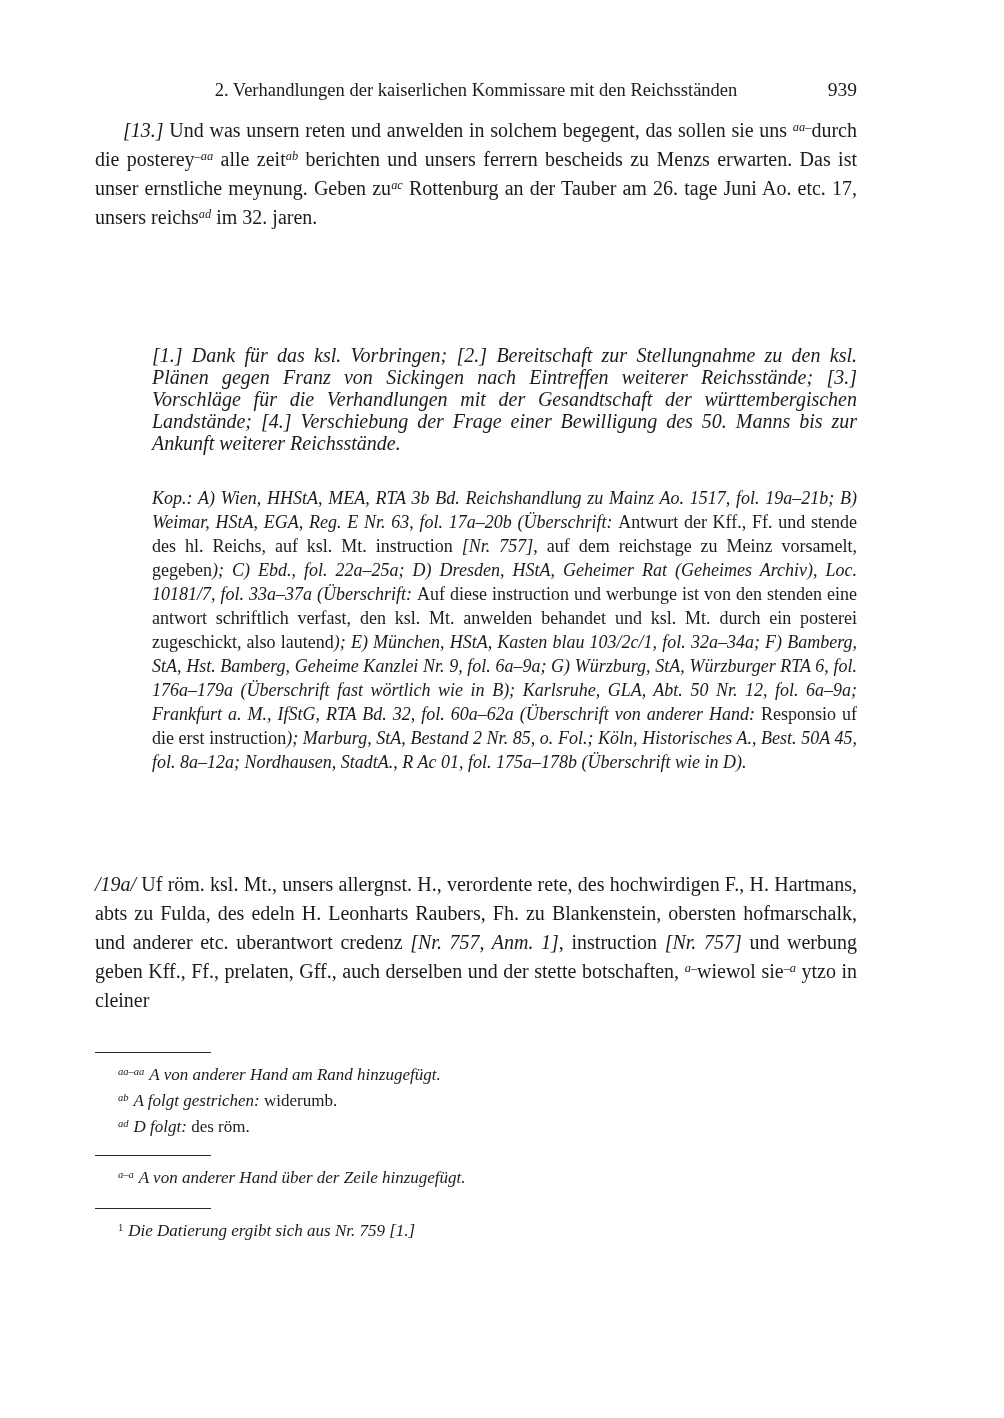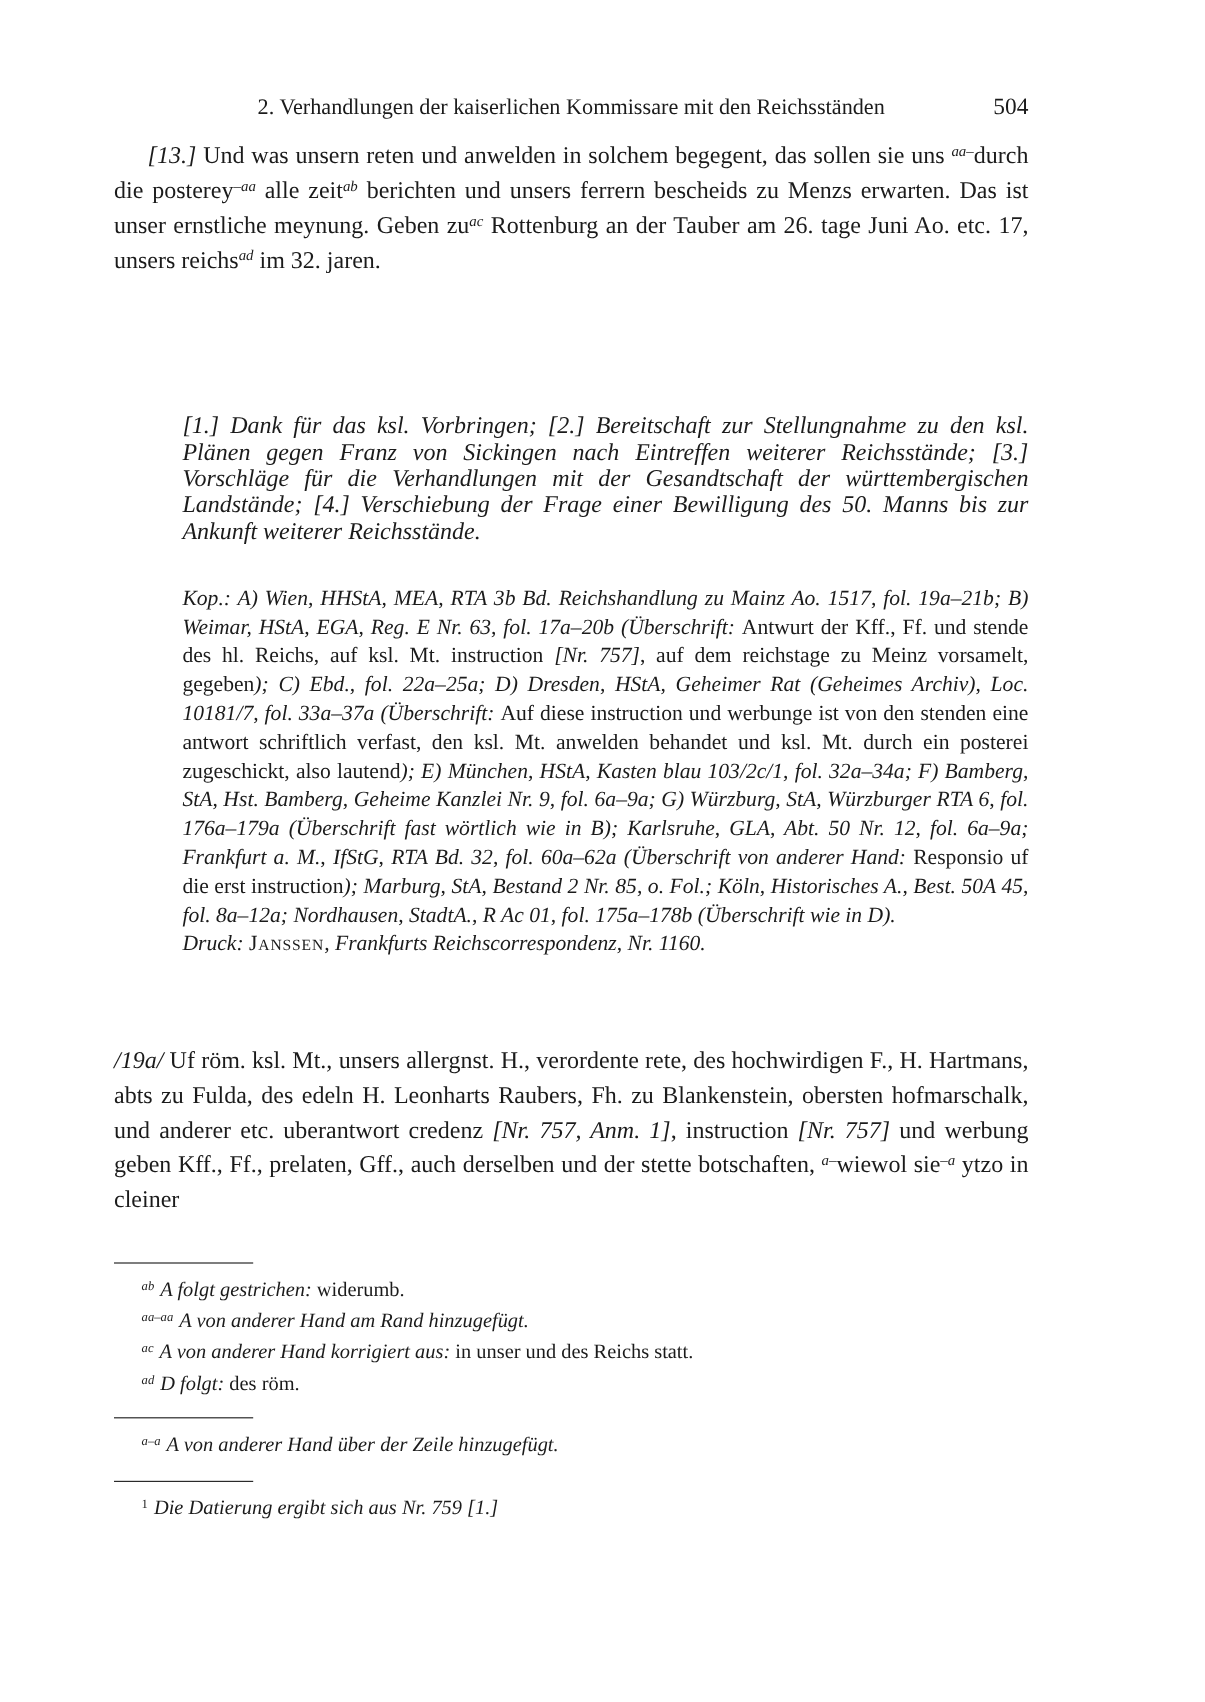--- a/index.html
+++ b/index.html
@@ -80,40 +80,38 @@
     line-height:0; vertical-align:baseline;
   }
 </style>
 </head>
 <body>
 
 <div class="page">
 
   <div class="running-head">
     <span class="rh-title">2. Verhandlungen der kaiserlichen Kommissare mit den Reichsständen</span>
-    <span class="rh-page">504</span>
+    <span class="rh-page">939</span>
   </div>
 
   <p class="intro-para"><span class="i">[13.]</span><span> Und was unsern reten und anwelden in solchem begegent, das sollen sie uns </span><span class="i sup">aa–</span><span>durch die posterey</span><span class="i sup">–aa</span><span> alle zeit</span><span class="i sup">ab</span><span> berichten und unsers ferrern bescheids zu Menzs erwarten. Das ist unser ernstliche meynung. Geben zu</span><span class="i sup">ac</span><span> Rottenburg an der Tauber am 26. tage Juni Ao. etc. 17, unsers reichs</span><span class="i sup">ad</span><span> im 32. jaren.</span></p>
 
 
   <p class="doc-summary"><span class="i">[1.] Dank für das ksl. Vorbringen; [2.] Bereitschaft zur Stellungnahme zu den ksl. Plänen gegen Franz von Sickingen nach Eintreffen weiterer Reichsstände; [3.] Vorschläge für die Verhandlungen mit der Gesandtschaft der württembergischen Landstände; [4.] Verschiebung der Frage einer Bewilligung des 50. Manns bis zur Ankunft weiterer Reichsstände.</span></p>
 
   <div class="apparatus">
     <p class="apparatus-para"><span class="i">Kop.: A) Wien, HHStA, MEA, RTA 3b Bd. Reichshandlung zu Mainz Ao. 1517, fol. 19a–21b; B) Weimar, HStA, EGA, Reg. E Nr. 63, fol. 17a–20b (Überschrift: </span><span>Antwurt der Kff., Ff. und stende des hl. Reichs, auf ksl. Mt. instruction </span><span class="i">[Nr. 757]</span><span>, auf dem reichstage zu Meinz vorsamelt, gegeben</span><span class="i">); C) Ebd., fol. 22a–25a; D) Dresden, HStA, Geheimer Rat (Geheimes Archiv), Loc. 10181/7, fol. 33a–37a (Überschrift: </span><span>Auf diese instruction und werbunge ist von den stenden eine antwort schriftlich verfast, den ksl. Mt. anwelden behandet und ksl. Mt. durch ein posterei zugeschickt, also lautend</span><span class="i">); E) München, HStA, Kasten blau 103/2c/1, fol. 32a–34a; F) Bamberg, StA, Hst. Bamberg, Geheime Kanzlei Nr. 9, fol. 6a–9a; G) Würzburg, StA, Würzburger RTA 6, fol. 176a–179a (Überschrift fast wörtlich wie in B); Karlsruhe, GLA, Abt. 50 Nr. 12, fol. 6a–9a; Frankfurt a. M., IfStG, RTA Bd. 32, fol. 60a–62a (Überschrift von anderer Hand: </span><span>Responsio uf die erst instruction</span><span class="i">); Marburg, StA, Bestand 2 Nr. 85, o. Fol.; Köln, Historisches A., Best. 50A 45, fol. 8a–12a; Nordhausen, StadtA., R Ac 01, fol. 175a–178b (Überschrift wie in D).</span></p>
-    <p class="apparatus-para"><span class="i">Druck: </span><span class="sc">Janssen</span><span class="i">, Frankfurts Reichscorrespondenz, Nr. 1160.</span></p>
   </div>
 
   <p class="body-para"><span class="i">/19a/</span><span> Uf röm. ksl. Mt., unsers allergnst. H., verordente rete, des hochwirdigen F., H. Hartmans, abts zu Fulda, des edeln H. Leonharts Raubers, Fh. zu Blankenstein, obersten hofmarschalk, und anderer etc. uberantwort credenz </span><span class="i">[Nr. 757, Anm. 1]</span><span>, instruction </span><span class="i">[Nr. 757]</span><span> und werbung geben Kff., Ff., prelaten, Gff., auch derselben und der stette botschaften, </span><span class="i sup">a–</span><span>wiewol sie</span><span class="i sup">–a</span><span> ytzo in cleiner</span></p>
 
   <div class="footnotes">
     <div class="fn-rule"></div>
+    <p class="fn"><span class="i sup">aa–aa</span><span class="i">A von anderer Hand am Rand hinzugefügt.</span></p>
     <p class="fn"><span class="i sup">ab</span><span class="i">A folgt gestrichen:</span><span> widerumb.</span></p>
-    <p class="fn"><span class="i sup">aa–aa</span><span class="i">A von anderer Hand am Rand hinzugefügt.</span></p>
-    <p class="fn"><span class="i sup">ac</span><span class="i">A von anderer Hand korrigiert aus:</span><span> in unser und des Reichs statt.</span></p>
     <p class="fn"><span class="i sup">ad</span><span class="i">D folgt:</span><span> des röm.</span></p>
     <div class="fn-rule fn-rule-2"></div>
     <p class="fn"><span class="i sup">a–a</span><span class="i">A von anderer Hand über der Zeile hinzugefügt.</span></p>
     <div class="fn-rule fn-rule-3"></div>
     <p class="fn"><span class="sup">1</span><span class="i">Die Datierung ergibt sich aus Nr. 759 [1.]</span></p>
   </div>
 
 </div>
 
 </body></html>

